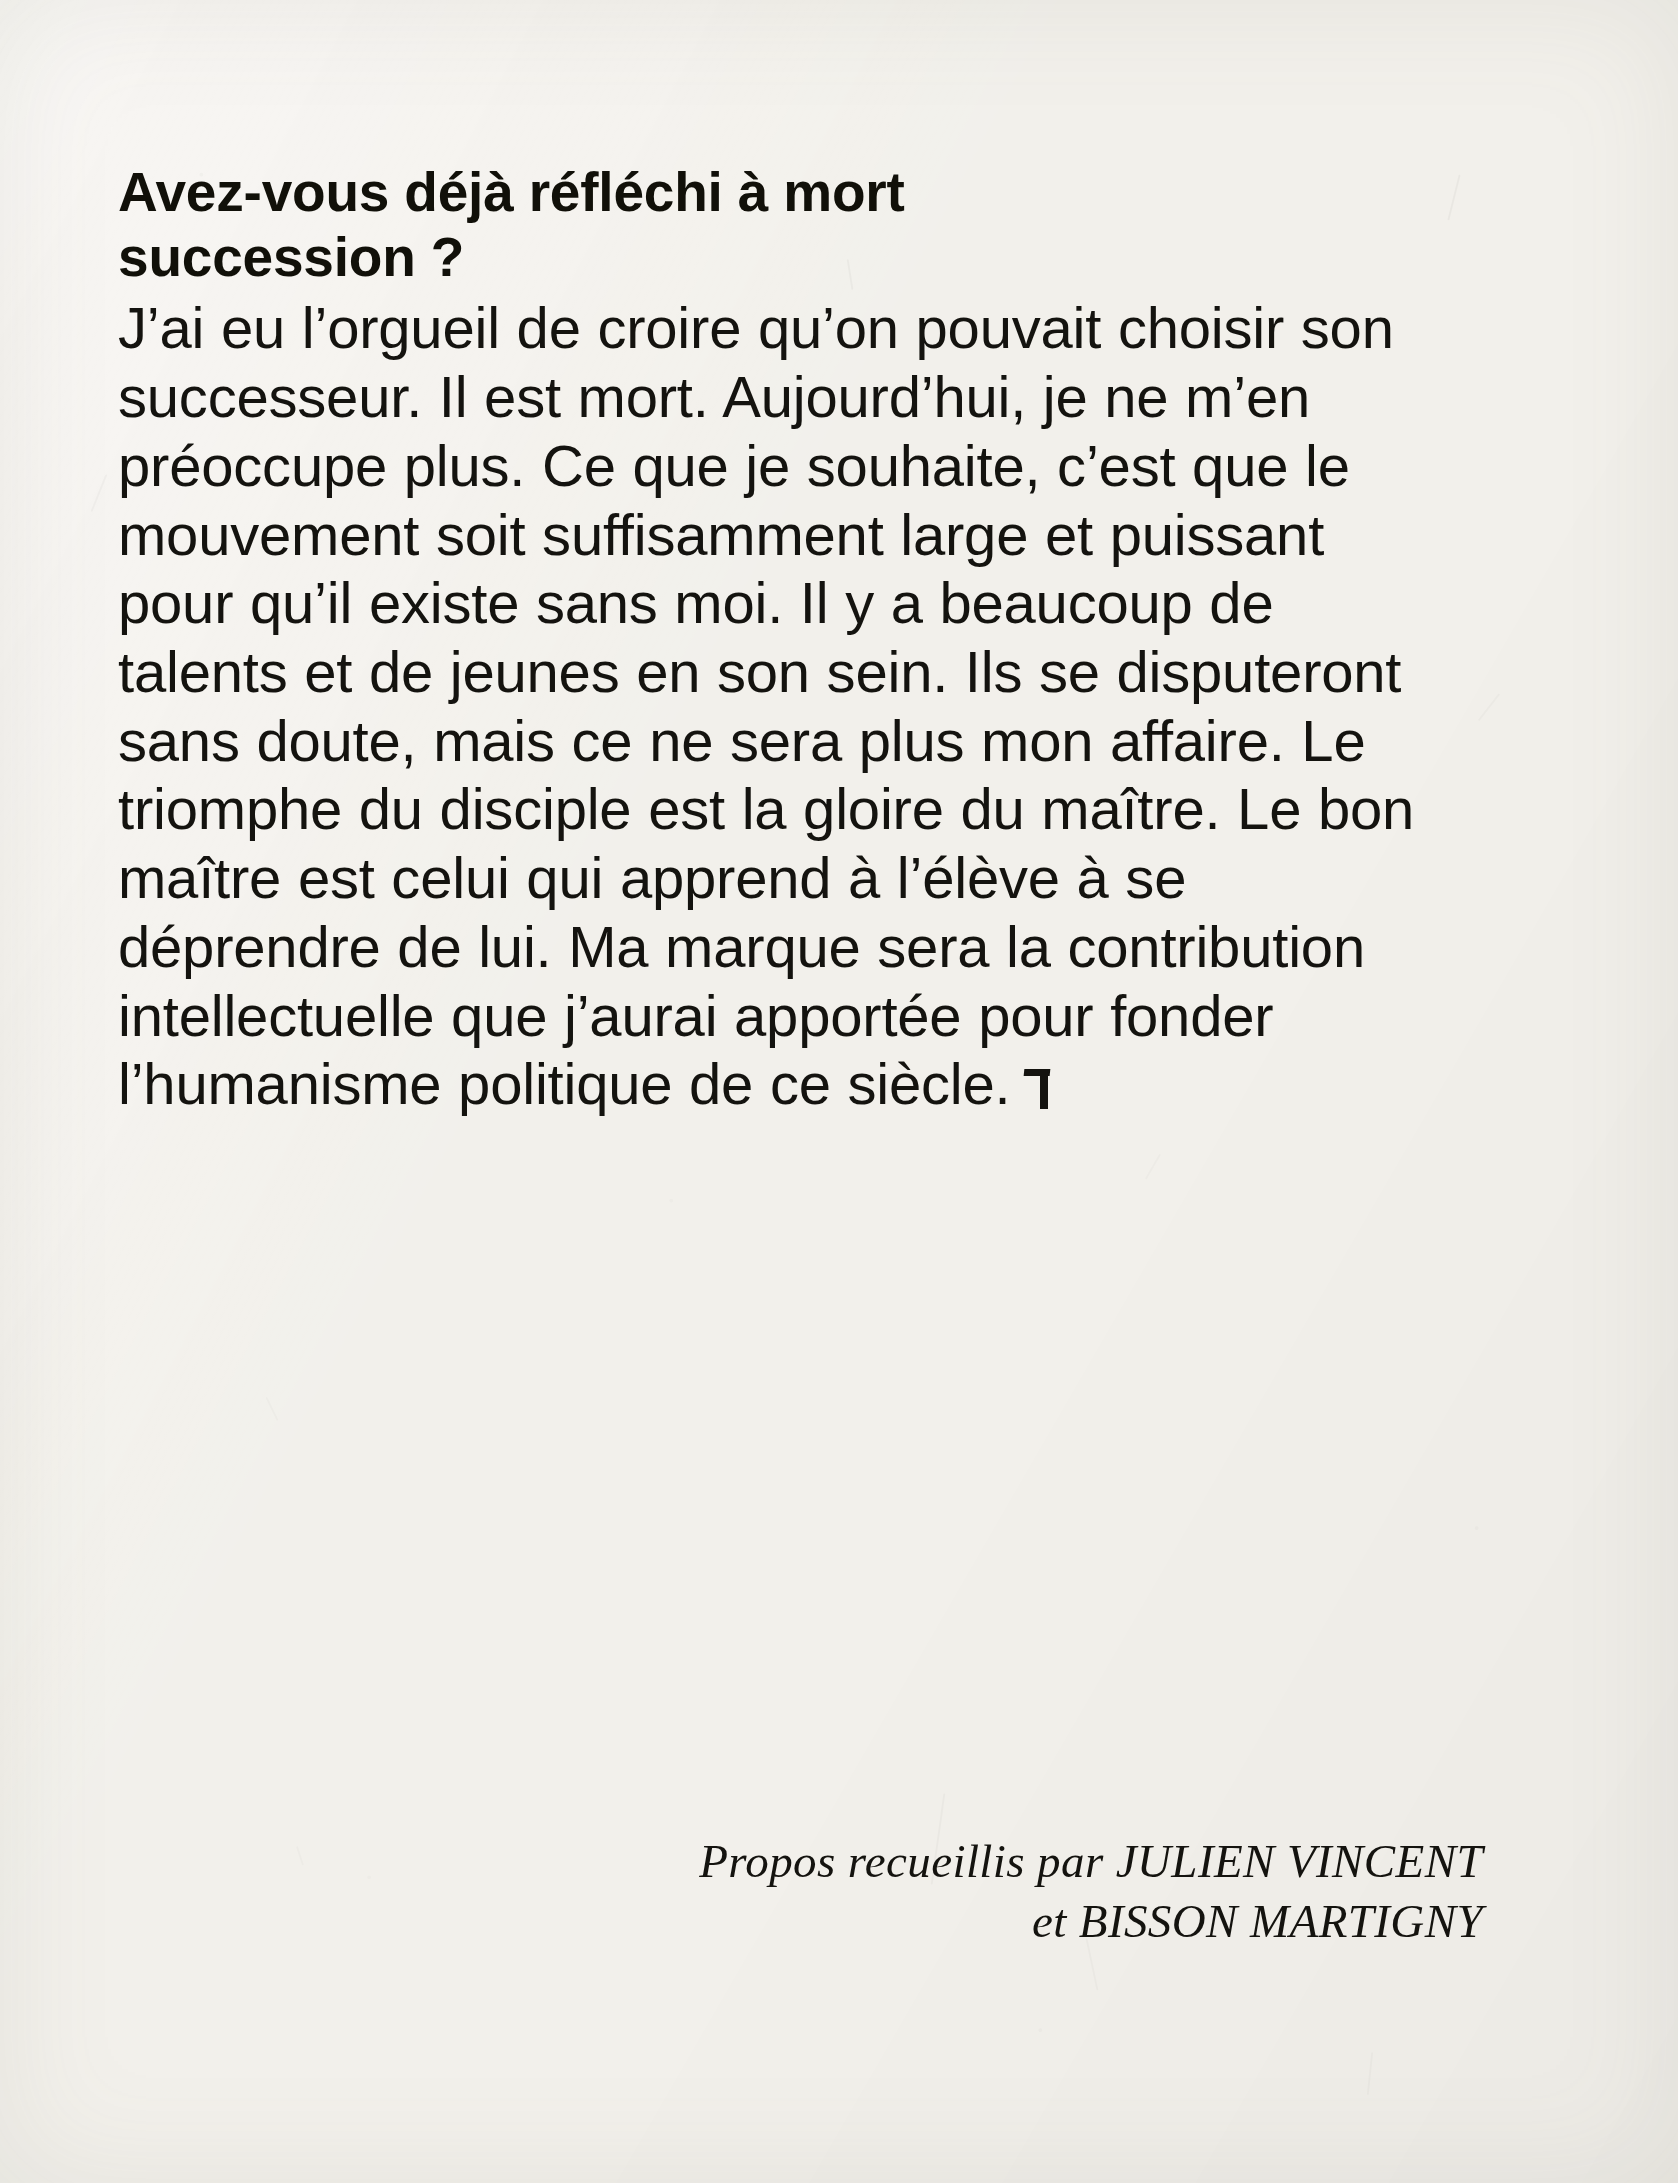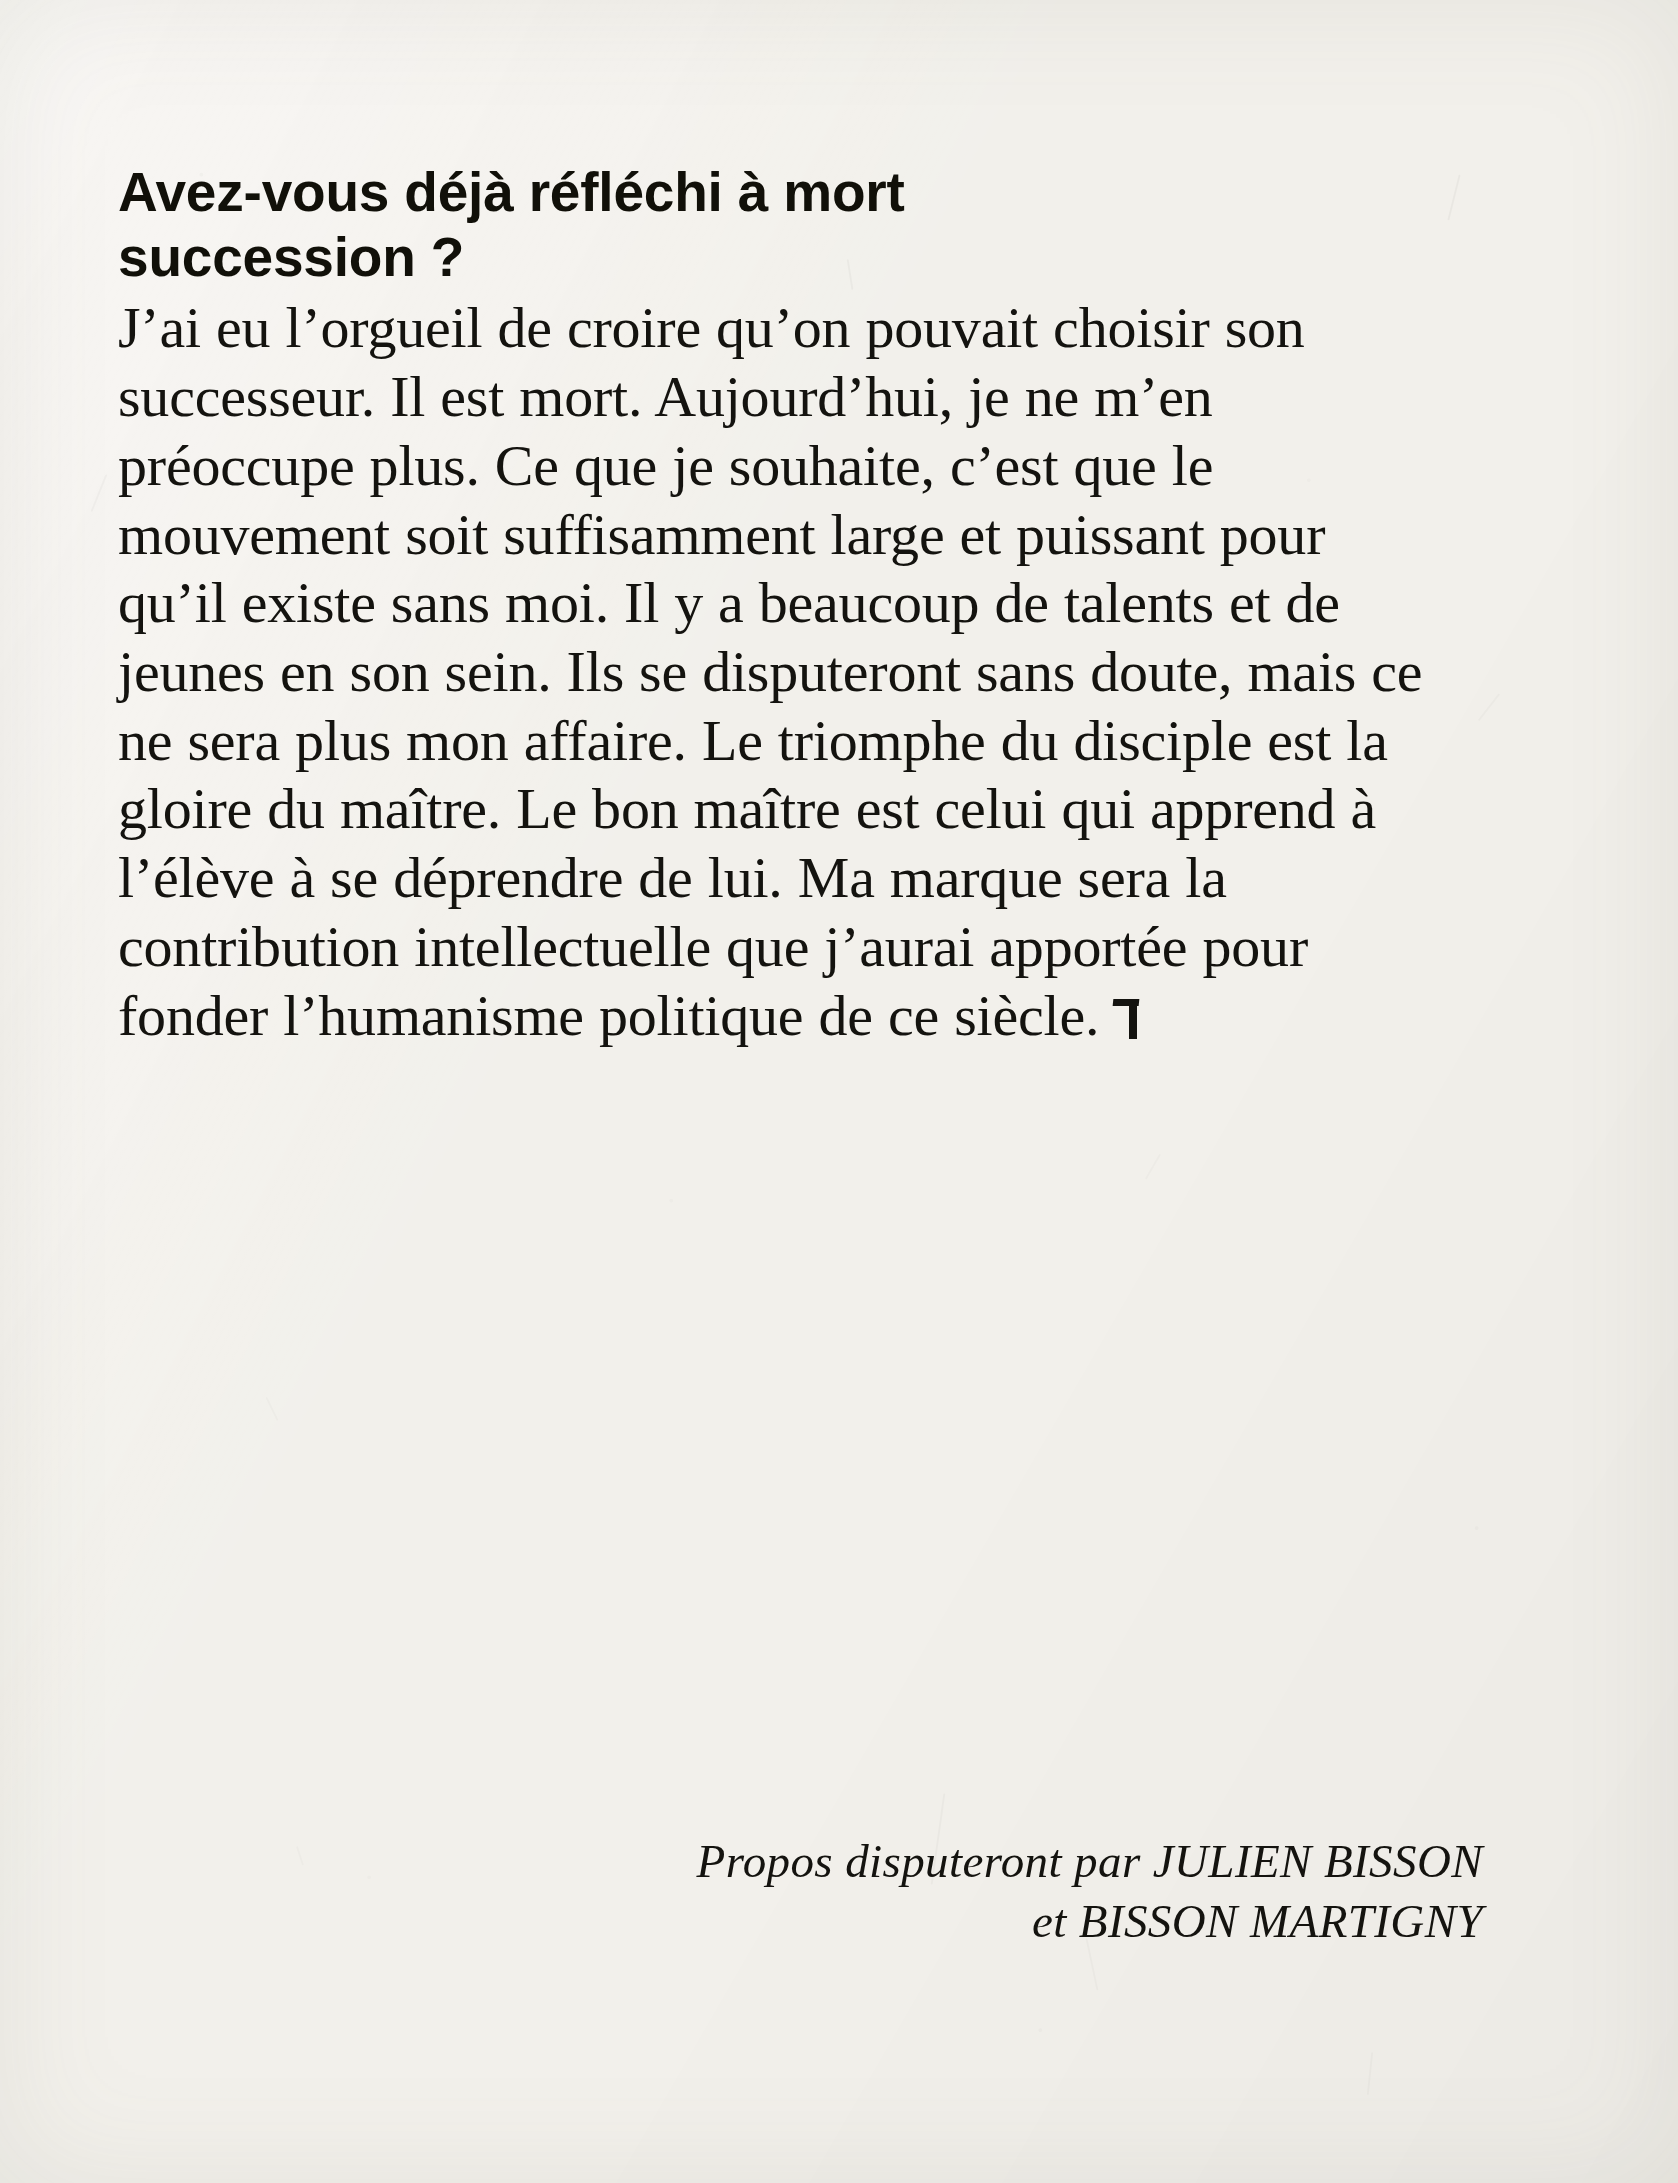--- a/index.html
+++ b/index.html
@@ -73,21 +73,21 @@
     font-weight: bold;
     font-size: 55px;
     line-height: 1.18;
     letter-spacing: -0.2px;
     margin: 0 0 4.6px 0;
     max-width: 999px;
     color: #111009;
   }
 
   .answer {
-    font-family: Liberation Serif, serif;
+    font-family: Liberation Sans, sans-serif;
     font-size: 58px;
     line-height: 1.185;
     letter-spacing: -0.2px;
     margin: 0;
     max-width: 1312px;
     color: #14130f;
     word-spacing: 0.8px;
   }
 
   .end-mark {
@@ -151,18 +151,18 @@
   <div class="fiber f8"></div>
   <div class="fiber f9"></div>
   <div class="fiber f10"></div>
 
   <div class="article">
     <p class="question">Avez-vous déjà réfléchi à mort succession ?</p>
     <p class="answer"><span>J’ai eu l’orgueil de croire qu’on pouvait choisir son successeur. Il est mort. Aujourd’hui, je ne m’en préoccupe plus. Ce que je souhaite, c’est que le mouvement soit suffisamment large et puissant pour qu’il existe sans moi. Il y a beaucoup de talents et de jeunes en son sein. Ils se disputeront sans doute, mais ce ne sera plus mon affaire. Le triomphe du disciple est la gloire du maître. Le bon maître est celui qui apprend à l’élève à se déprendre de lui. Ma marque sera la contribution intellectuelle que j’aurai apportée pour fonder l’humanisme politique de ce siècle.</span><span class="end-mark"></span></p>
   </div>
 
   <div class="byline">
-    <div class="caps">Propos disputeront par JULIEN BISSON</div>
+    <div class="caps">Propos recueillis par JULIEN VINCENT</div>
     <div class="caps">et BISSON MARTIGNY</div>
   </div>
 
 </div>
 
 
 </body></html>

